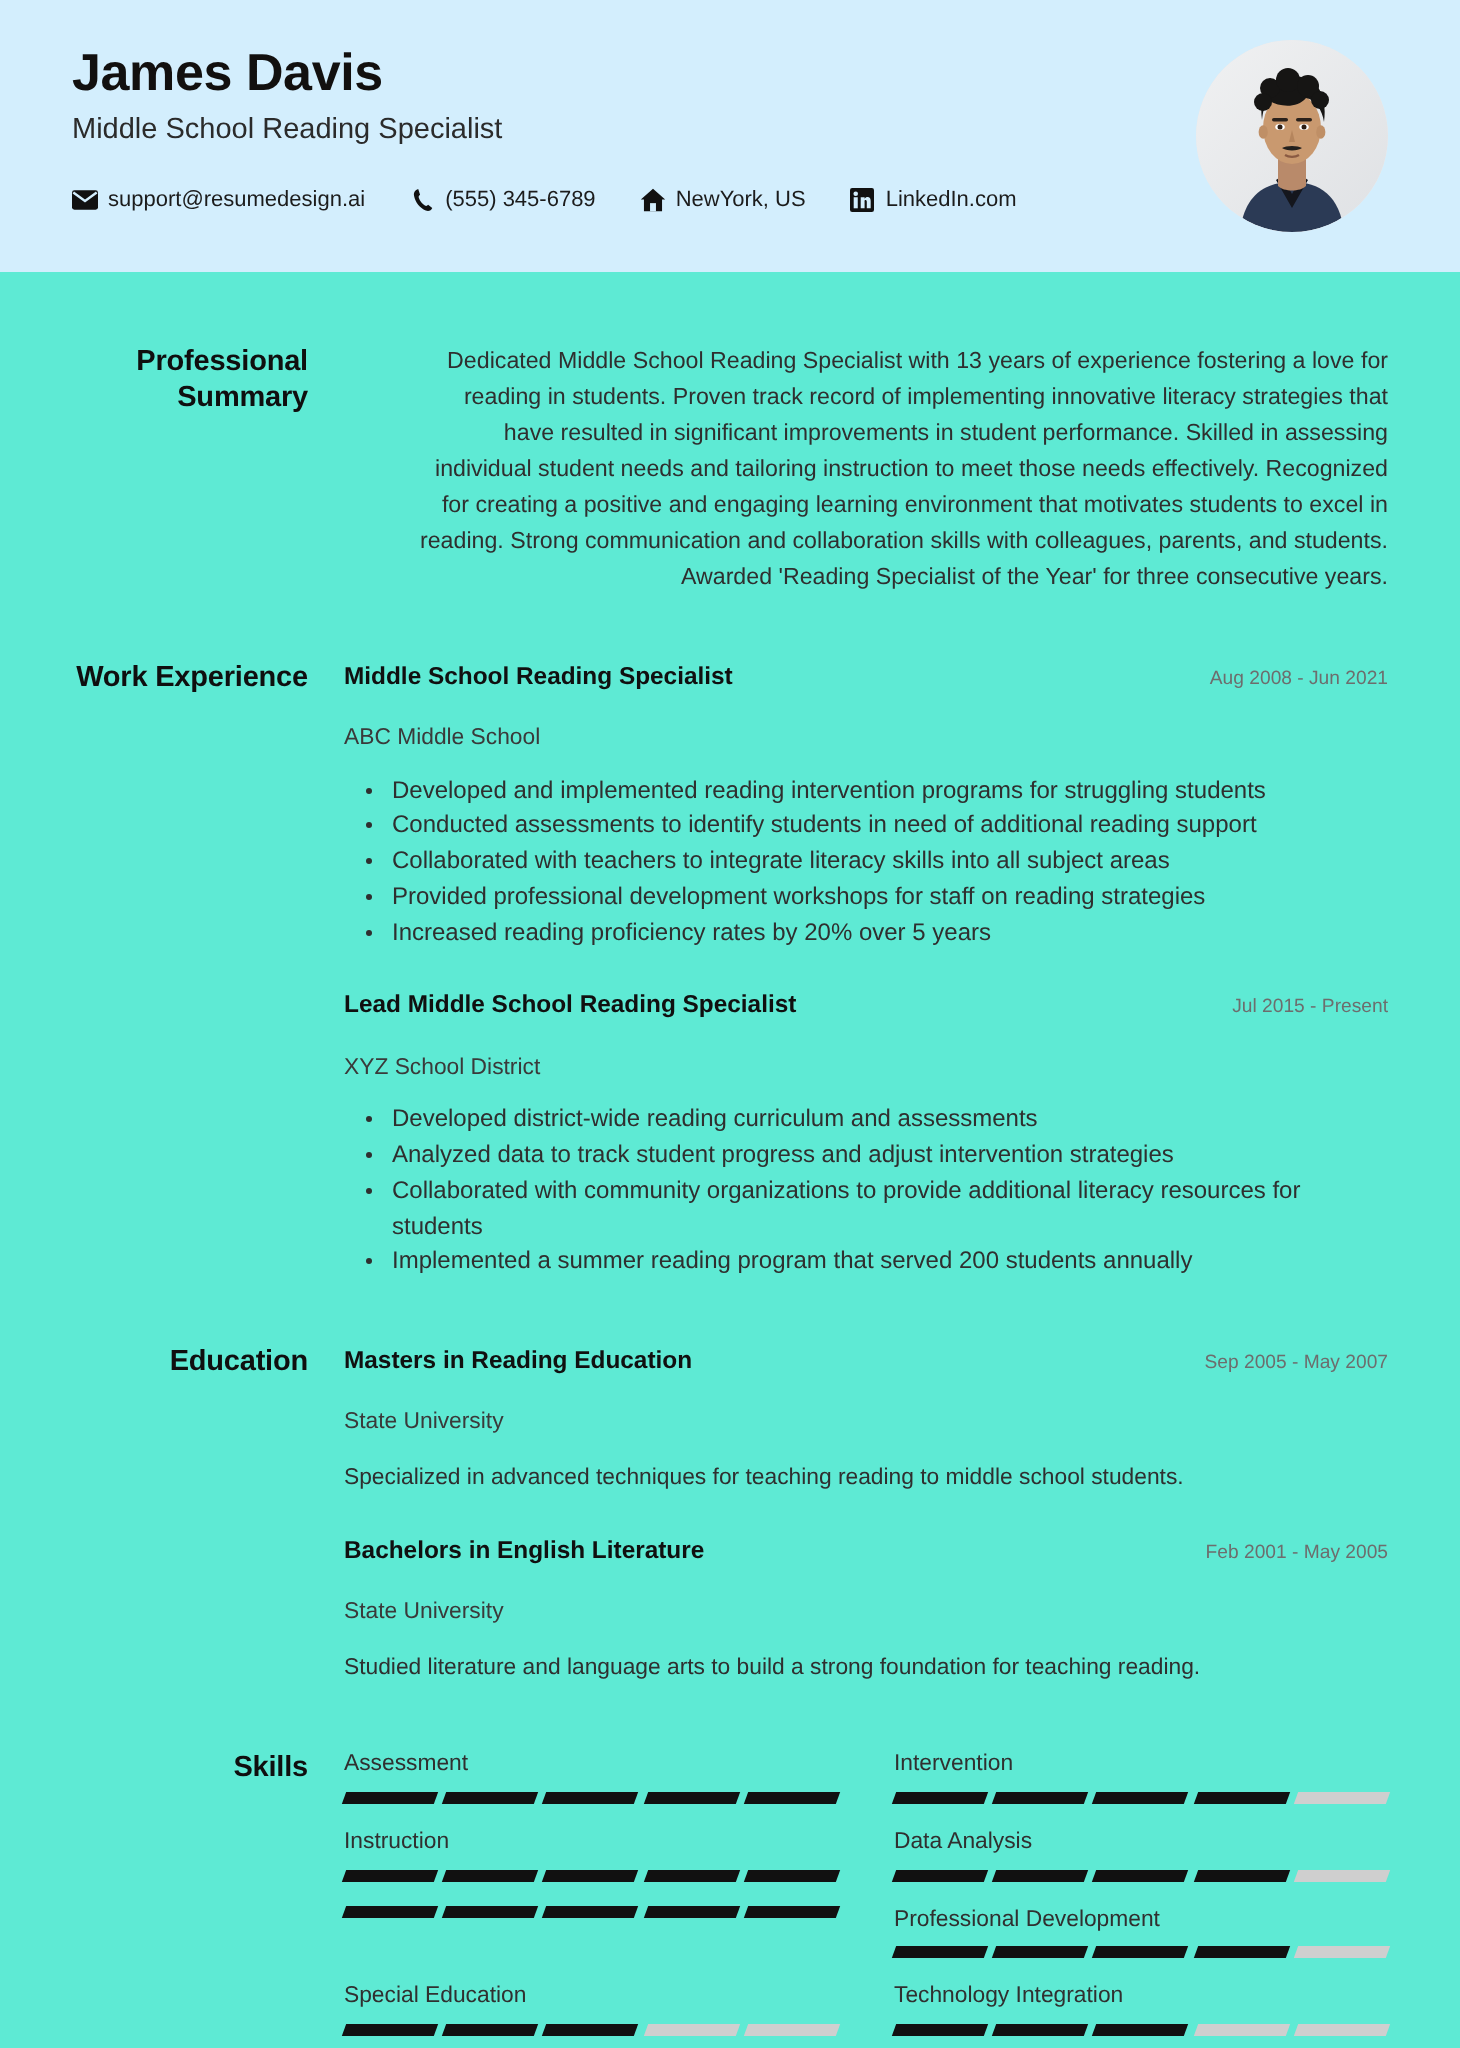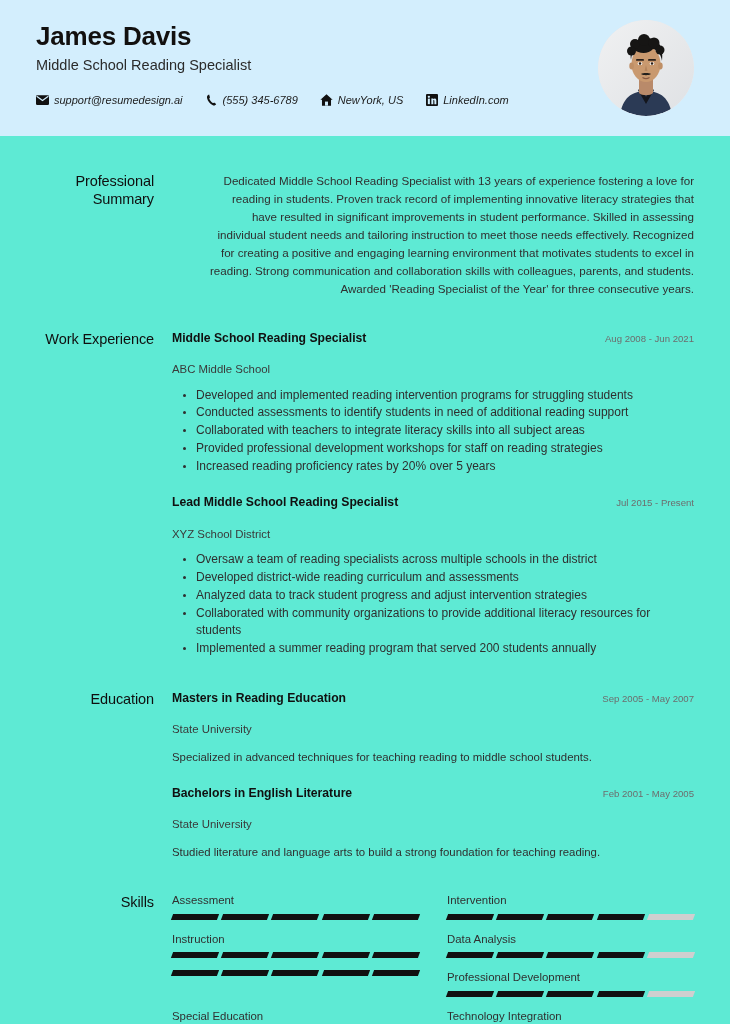--- a/index.html
+++ b/index.html
@@ -30,21 +30,20 @@
     font-size: 14.5px;
     color: #2b2b2b;
     margin-top: 5px;
     font-weight: 400;
   }
   .contact-row {
     margin-top: 21px;
     display: flex;
     align-items: flex-start;
     gap: 0;
-    font-style: italic;
   }
   .contact-item {
     display: flex;
     align-items: center;
     font-size: 11px;
     color: #1c1c1c;
     margin-right: 22px;
     white-space: nowrap;
   }
   .contact-item .ci-icon {
@@ -75,21 +74,21 @@
     display: flex;
     align-items: flex-start;
     padding-top: 0;
   }
   .sec-label {
     width: 136px;
     flex: none;
     text-align: right;
     padding-right: 18px;
     font-size: 14.5px;
-    font-weight: normal;
+    font-weight: bold;
     color: #0f0f0f;
     line-height: 1.26;
     letter-spacing: -0.1px;
   }
   .sec-content { flex: 1; min-width: 0; }
 
   .summary-text {
     font-size: 11.6px;
     line-height: 1.55;
     color: #2f2f2f;
@@ -346,21 +345,20 @@
           </ul>
         </div>
 
         <div class="entry entry-gap">
           <div class="entry-head">
             <div class="entry-title">Lead Middle School Reading Specialist</div>
             <div class="entry-date">Jul 2015 - Present</div>
           </div>
           <div class="entry-org">XYZ School District</div>
           <ul class="bullets">
-            <li>Oversaw a team of reading specialists across multiple schools in the district</li>
             <li>Developed district-wide reading curriculum and assessments</li>
             <li>Analyzed data to track student progress and adjust intervention strategies</li>
             <li>Collaborated with community organizations to provide additional literacy resources for students</li>
             <li>Implemented a summer reading program that served 200 students annually</li>
           </ul>
         </div>
 
       </div>
     </div>
 

